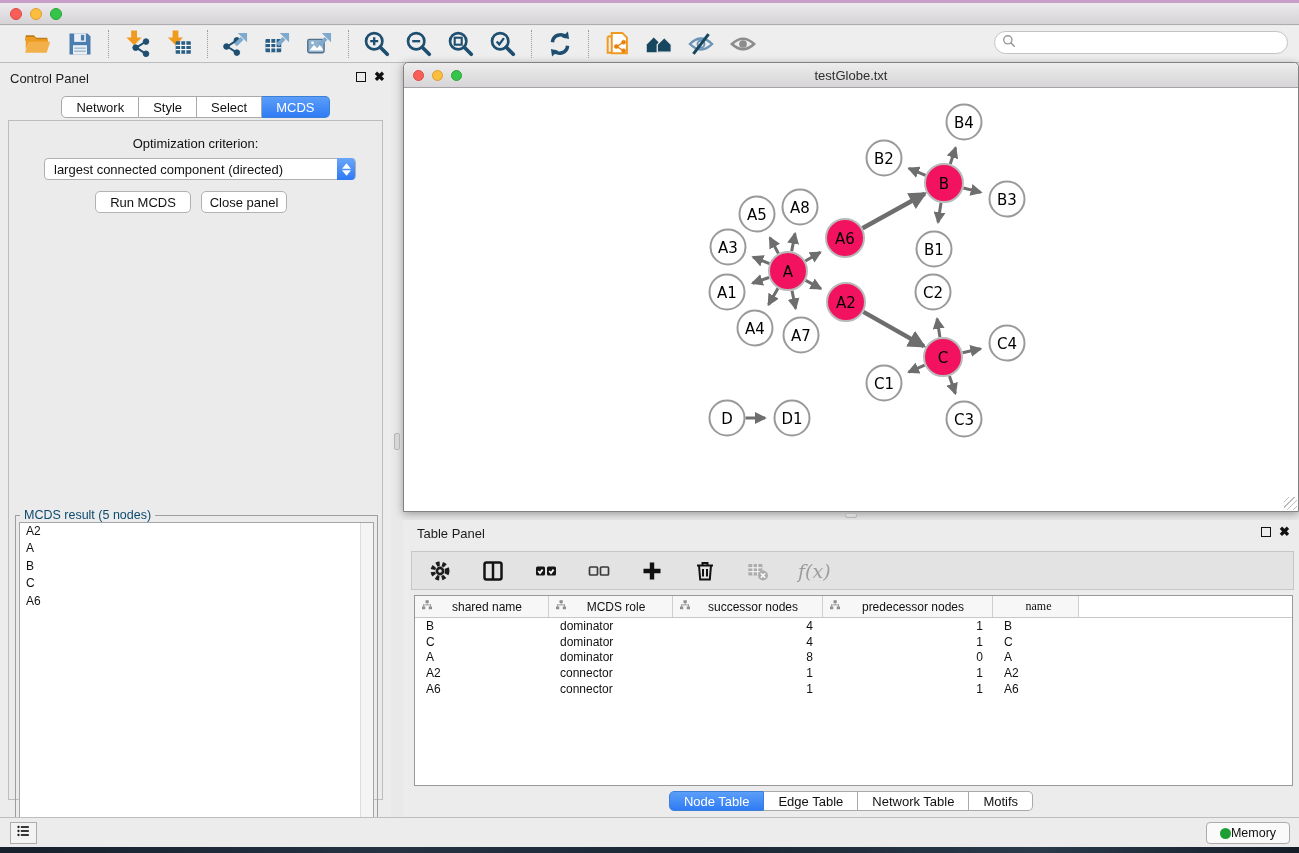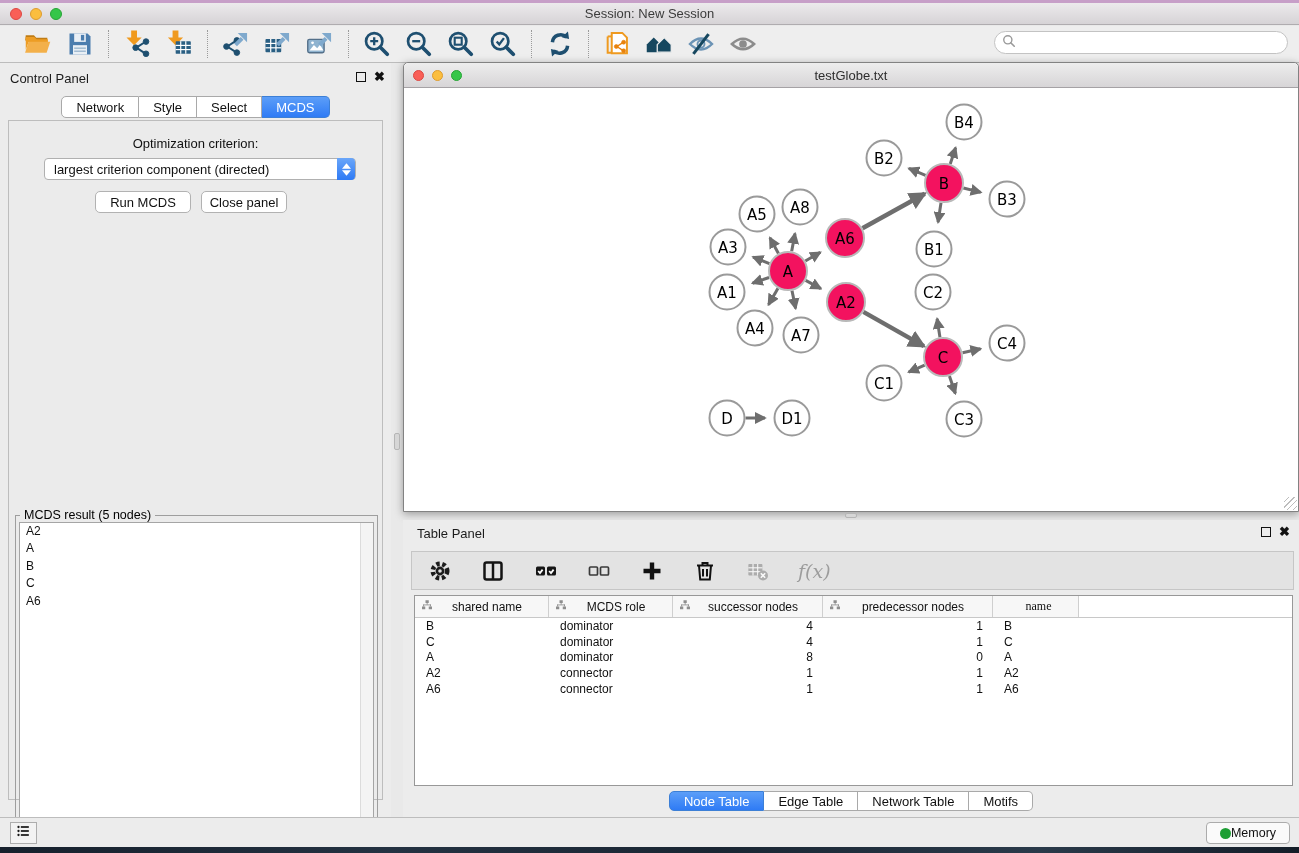--- a/index.html
+++ b/index.html
@@ -46,21 +46,21 @@
     border:1px solid #b0b0b0; border-radius:4px; font-size:13px; color:#111; display:flex; align-items:center;
     padding-left:9px; cursor:pointer; }
   #dd-stepper { position:absolute; right:0; top:-1px; width:18px; height:22px; border-radius:0 4px 4px 0;
     background:linear-gradient(#6aa6f9,#2e7af5); display:flex; flex-direction:column; align-items:center; justify-content:center; gap:1px; }
   #dd-stepper svg { display:block; }
   .cp-btn { position:absolute; top:70px; height:22px; background:#fff; border:1px solid #b2b2b2; border-radius:5px;
     font-size:13px; color:#111; display:flex; align-items:center; justify-content:center; cursor:pointer; }
   #run-btn { left:86px; width:96px; }
   #closep-btn { left:192px; width:86px; }
   #result-box { position:absolute; left:6px; top:394px; width:363px; height:338px; border:1px solid #9e9e9e; }
-  #result-legend { position:absolute; left:4px; top:-8px; background:#ebebeb; padding:0 4px; font-size:12.5px; color:#000000; }
+  #result-legend { position:absolute; left:4px; top:-8px; background:#ebebeb; padding:0 4px; font-size:12.5px; color:#0c4a6e; }
   #result-list { position:absolute; left:3px; top:6px; right:3px; bottom:3px; background:#fff; border:1px solid #a5a5a5; overflow:hidden; }
   #result-scroll { position:absolute; right:0; top:0; bottom:0; width:13px; background:#f4f4f4; border-left:1px solid #dcdcdc; }
   .result-item { font-size:12px; color:#111; padding:1.1px 6px; line-height:15.2px; cursor:default; }
 
   
   #net-window { position:absolute; left:403px; top:62px; width:896px; height:450px;
     border:1px solid #828282; border-radius:5px 5px 0 0; box-shadow:0 2px 8px rgba(0,0,0,.35); background:#fff; }
   #net-titlebar { position:absolute; left:0; top:0; right:0; height:25px;
     background:linear-gradient(#ededed,#d7d5d7); border-bottom:1px solid #a5a2a5; border-radius:5px 5px 0 0; }
   #net-titlebar .lights { top:7px; left:9px; }
@@ -106,21 +106,20 @@
 <body>
 
 <div id="desktop-top"></div>
 
 <div id="titlebar">
   <div class="lights">
     <div class="light red"></div>
     <div class="light yellow"></div>
     <div class="light green"></div>
   </div>
-  <div class="title">Session: New Session</div>
 </div>
 
 <div id="toolbar">
 
   <div class="tb-group">
       <div class="tb-icon">
         <svg width="28" height="28" viewBox="0 0 24 24">
           <path fill="#c07c14" d="M1.5 4.5h7l2 2.2h9.5v2.4h-19z"></path>
           <path fill="#ED9D24" d="M1.5 6h7.3l2 2h9.7v2.2H4L1.5 17z"></path>
           <path fill="#F3B04A" d="M3.9 10h18.6l-3.1 9.5H.9z"></path>
@@ -315,21 +314,21 @@
   </div>
   <div id="cp-tabs">
       <div class="seg-tab">Network</div>
       <div class="seg-tab">Style</div>
       <div class="seg-tab">Select</div>
       <div class="seg-tab active">MCDS</div>
     </div>
   <div id="cp-content">
     <div id="opt-label">Optimization criterion:</div>
     <div id="dropdown">
-      <span>largest criterion component (directed)</span>
+      <span>largest connected component (directed)</span>
       <div id="dd-stepper">
         <svg width="9" height="6" viewBox="0 0 10 6">
             <path d="M5 0 L10 6 H0z" fill="#fff"></path>
           </svg>
         <svg width="9" height="6" viewBox="0 0 10 6">
             <path d="M5 6 L0 0 H10z" fill="#fff"></path>
           </svg>
       </div>
     </div>
     <div id="run-btn" class="cp-btn">Run MCDS</div>

